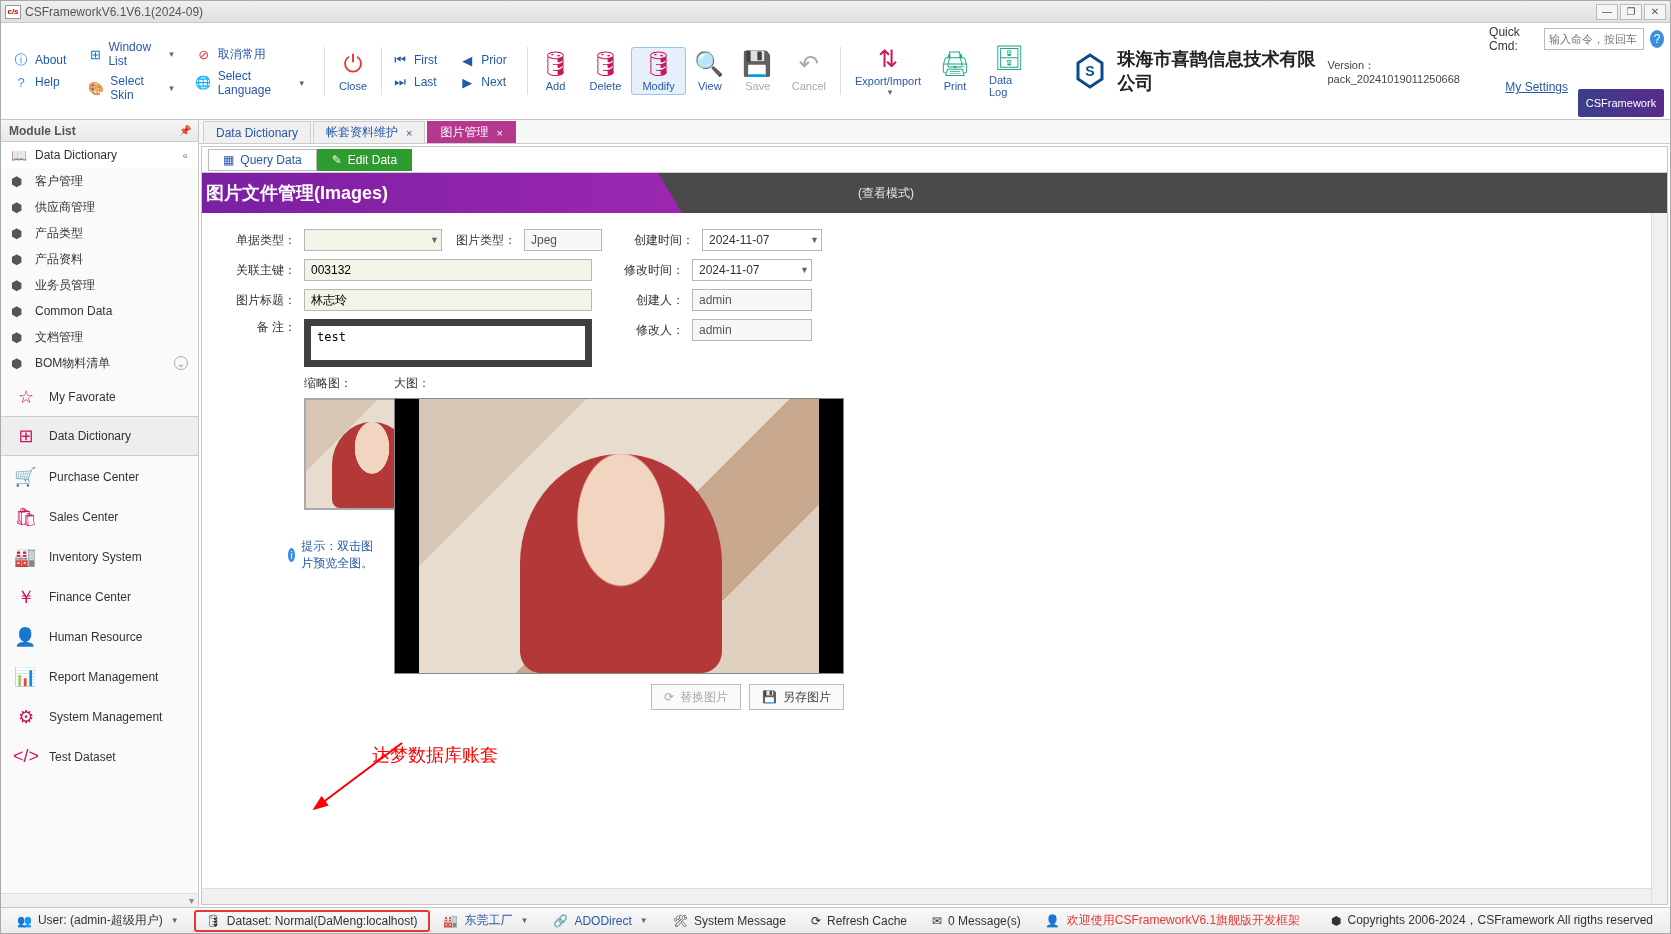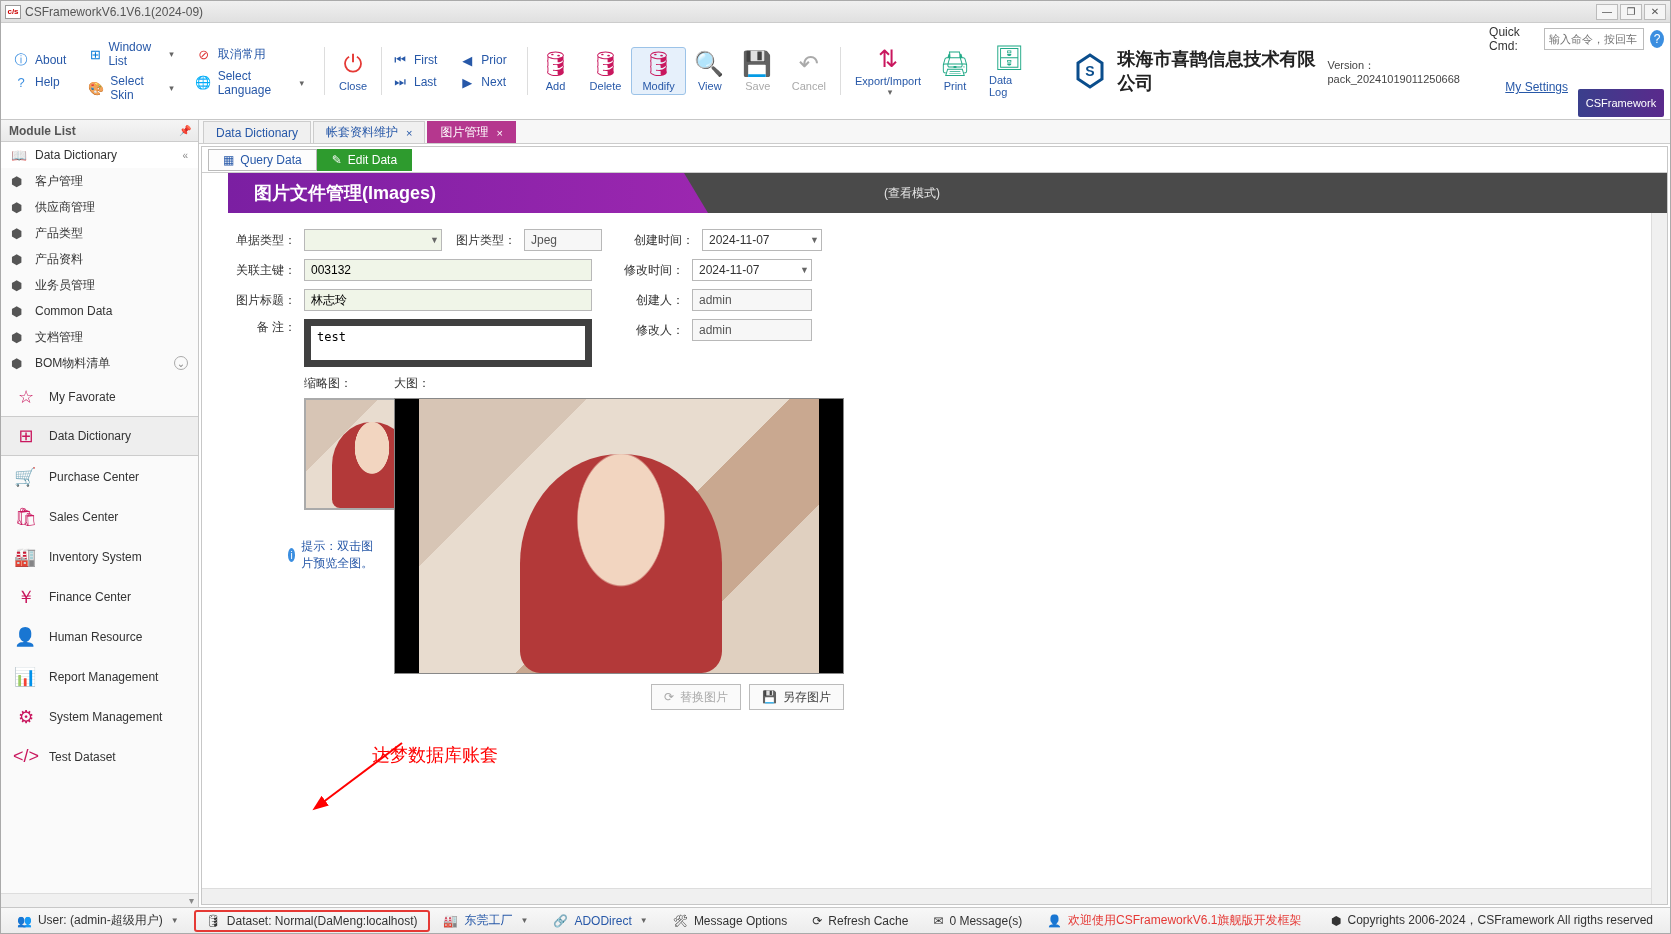--- a/index.html
+++ b/index.html
@@ -43,21 +43,21 @@
 .nav-item.sel { background:#eee; border:1px solid #ccc; border-left:none; border-right:none;}
 .content { flex:1; display:flex; flex-direction:column; background:#fff; min-width:0; }
 .doc-tabs { height:24px; background:#f7f7f7; border-bottom:1px solid #ccc; display:flex; align-items:flex-end; padding-left:4px;}
 .doc-tab { height:22px; padding:0 12px; display:inline-flex; align-items:center; font-size:12px; border:1px solid #ccc; border-bottom:none; background:#f0f0f0; margin-right:2px; color:#2758a8; cursor:pointer; position:relative;}
 .doc-tab.active { background:#b5378e; color:#fff; border-color:#b5378e;}
 .doc-tab .x { margin-left:8px; font-size:11px; }
 .sub-tabs { height:26px; background:#fff; border-bottom:1px solid #ccc; display:flex; align-items:center; padding-left:6px;}
 .sub-tab { height:22px; padding:0 14px; display:inline-flex; align-items:center; gap:6px; border:1px solid #bbb; background:#fdfdfd; color:#2758a8; cursor:pointer;}
 .sub-tab.active { background:#2e9b2e; color:#fff; border-color:#2e9b2e;}
 .banner { height:40px; display:flex; align-items:center; color:#fff; position:relative; }
-.banner .left-bg { width:480px; height:100%; background:linear-gradient(90deg,#7b1fa2,#9c27b0); clip-path: polygon(0 0, 95% 0, 100% 100%, 0 100%); display:flex; align-items:center; padding-left:26px; font-size:18px; font-weight:bold;margin-left:26px;}
+.banner .left-bg { width:480px; height:100%; background:linear-gradient(90deg,#7b1fa2,#9c27b0); clip-path: polygon(0 0, 95% 0, 100% 100%, 0 100%); display:flex; align-items:center; padding-left:4px; font-size:18px; font-weight:bold;}
 .banner .right-bg { flex:1; height:100%; background:#4a4a4a; margin-left:-24px; display:flex; align-items:center; padding-left:200px; color:#e5e5e5; font-size:12px;}
 .form-area { padding:16px 24px; flex:1; overflow:auto; position:relative;}
 .form-row { display:flex; margin-bottom:8px; align-items:flex-start;}
 .form-col { display:flex; align-items:center; }
 .flabel { width:70px; text-align:right; color:#333; margin-right:8px; font-size:12px;}
 .finput { height:22px; border:1px solid #b8b8b8; padding:0 6px; font-size:12px; background:#fff;}
 .finput.ro { background:#f7f7f7; color:#555;}
 .fcombo { height:22px; border:1px solid #b8b8b8; display:inline-flex; align-items:center; padding:0 6px; background:#f0f5e8; font-size:12px; position:relative;}
 .fcombo .dd { position:absolute; right:2px; font-size:9px; color:#666;}
 .ftextarea { width:288px; height:48px; border:7px solid #404040; padding:4px 6px; font-size:12px; background:#fff; resize:none;}
@@ -480,21 +480,21 @@
         <span>东莞工厂</span>
         <span class="dd">▼</span>
       </div>
     <div class="sb-item link">
         <span>🔗</span>
         <span>ADODirect</span>
         <span class="dd">▼</span>
       </div>
     <div class="sb-item">
         <span>🛠</span>
-        <span>Message Options</span>
+        <span>System Message</span>
       </div>
     <div class="sb-item">
         <span>⟳</span>
         <span>Refresh Cache</span>
       </div>
     <div class="sb-item">
         <span>✉</span>
         <span>0 Message(s)</span>
       </div>
     <div class="sb-item red">

